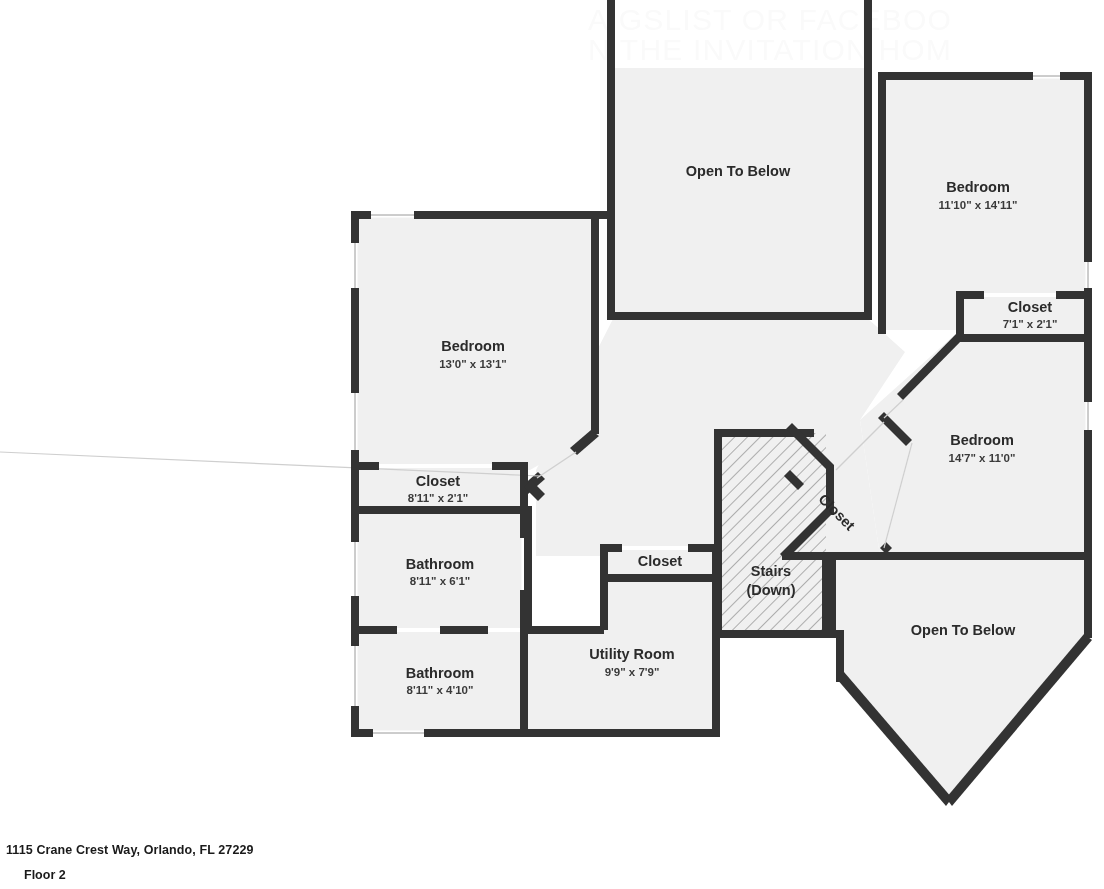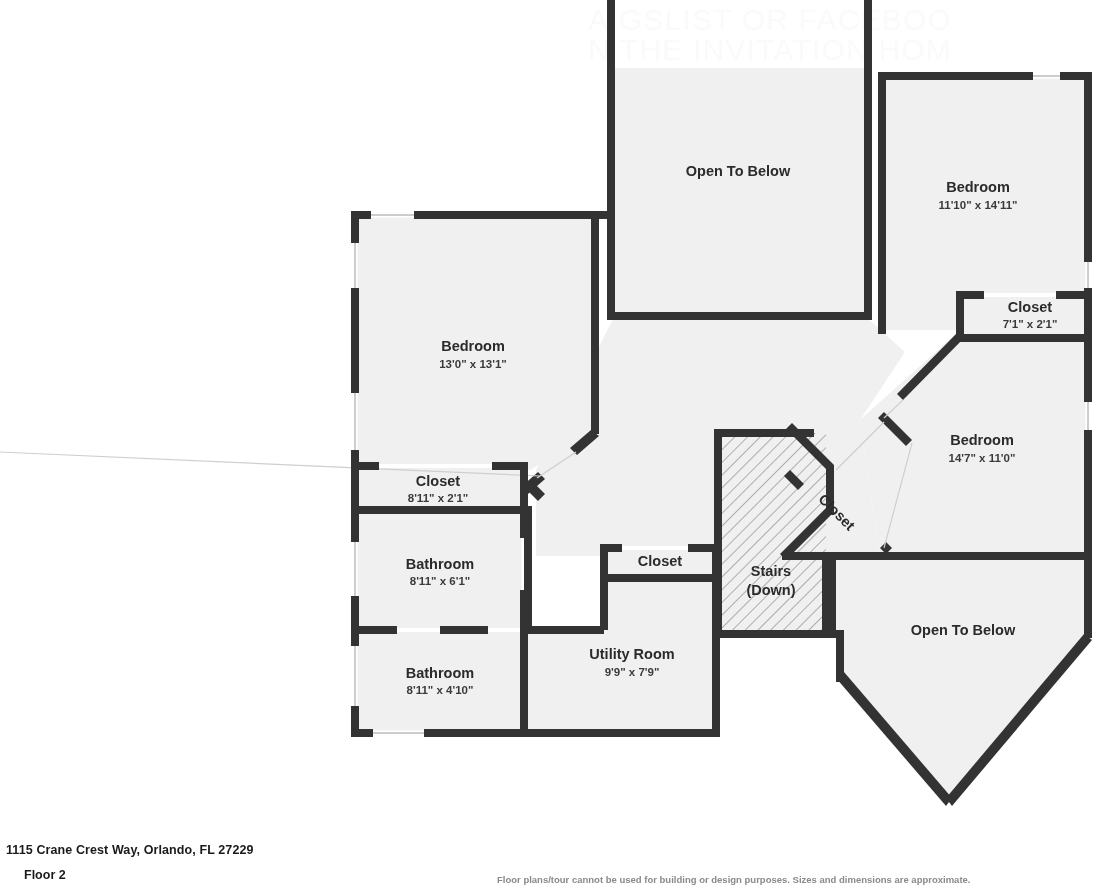--- a/index.html
+++ b/index.html
@@ -286,15 +286,14 @@
       <text class="room-label" x="632" y="655">Utility Room</text>
       <text class="room-dim" x="632" y="673">9'9" x 7'9"</text>
 
       <text class="room-label" x="440" y="674">Bathroom</text>
       <text class="room-dim" x="440" y="691">8'11" x 4'10"</text>
     </g>
   </svg>
 
   <div class="footer-address">1115 Crane Crest Way, Orlando, FL 27229</div>
   <div class="footer-floor">Floor 2</div>
-  <div class="footer-disclaimer">Floor plans/tour cannot be used for building or design purposes. Sizes and dimensions are approximate.</div>
 
 </div>
 
 </body></html>

